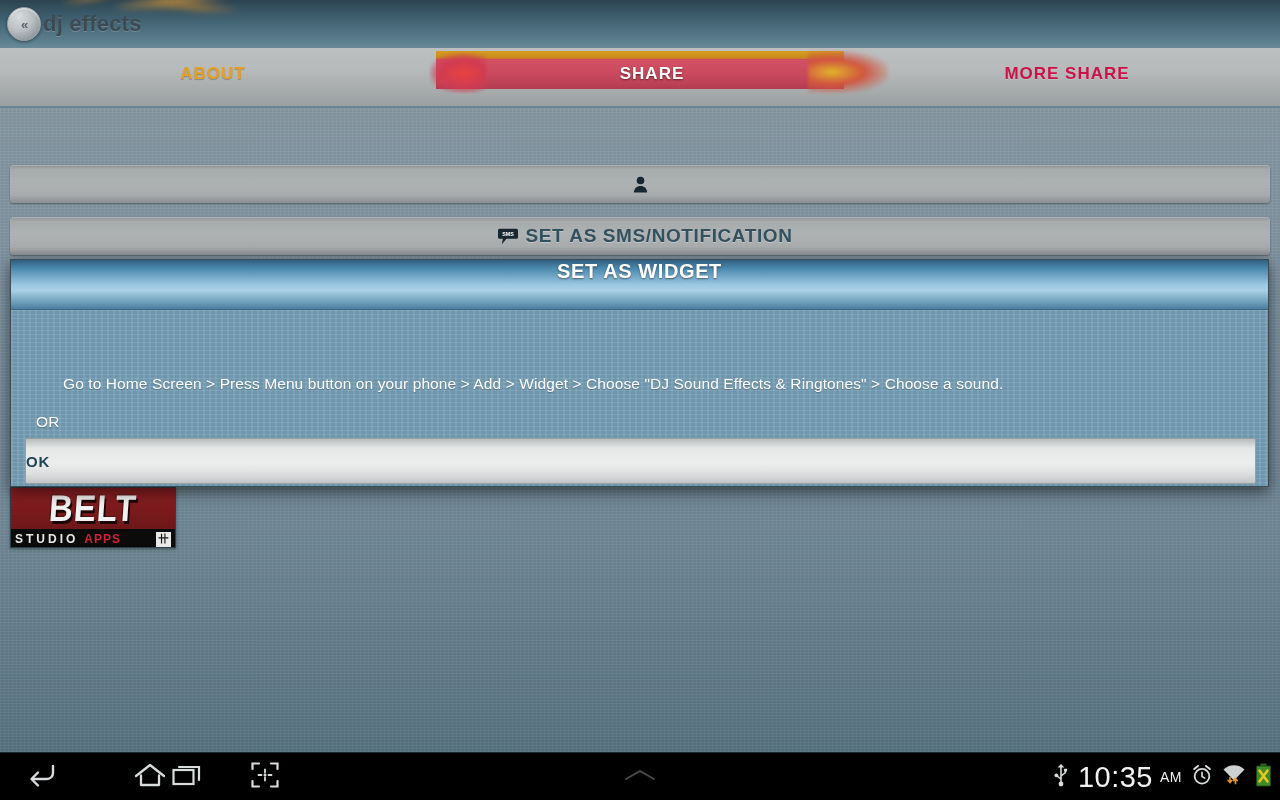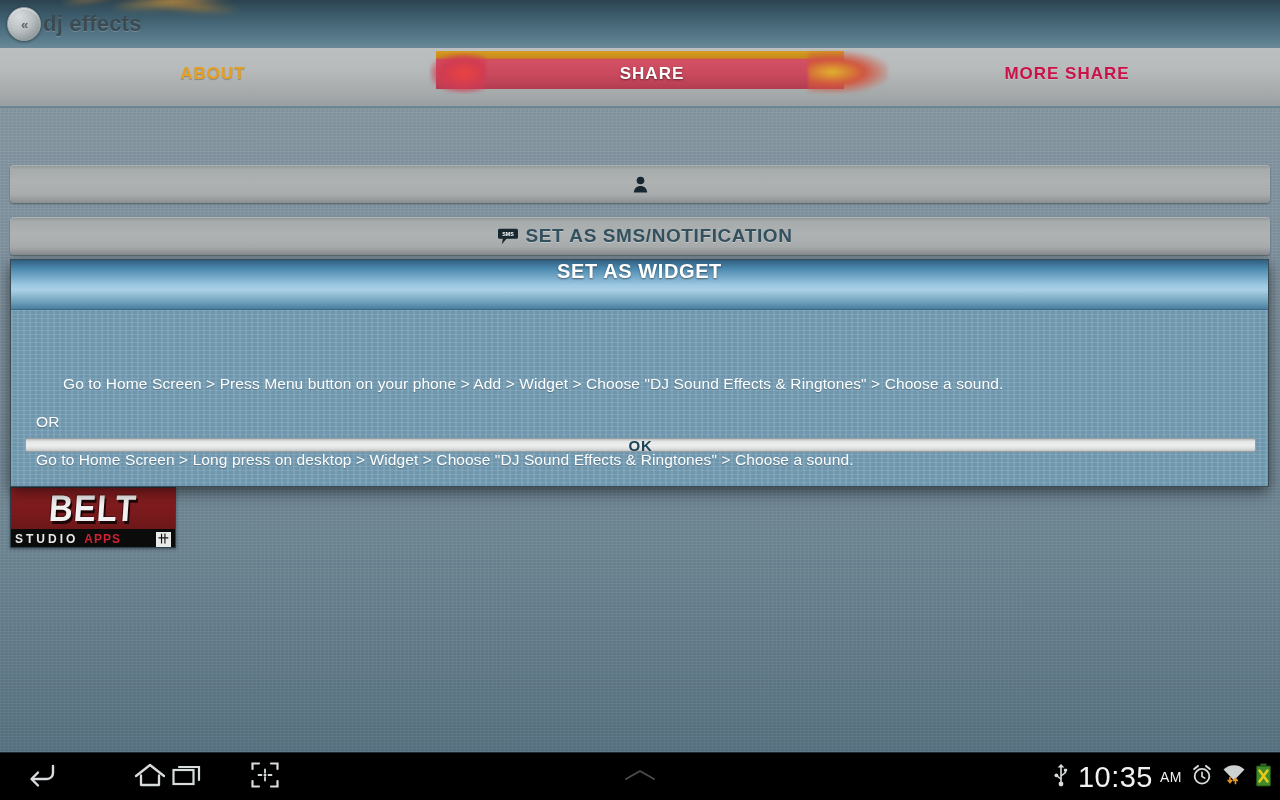--- a/index.html
+++ b/index.html
@@ -144,24 +144,24 @@
   .dlg-line{
     font-family:"Liberation Sans Narrow","Liberation Sans",sans-serif;
     font-size:15.5px; color:#ffffff; letter-spacing:.1px;
     line-height:18px; margin-bottom:0;
     text-shadow:0 1px 1px rgba(0,0,0,.25);
   }
   #dlg-line1{ position:absolute; left:25px; top:65px;margin-left:27px; }
   #dlg-line2{ position:absolute; left:25px; top:103px; }
   #dlg-line3{ position:absolute; left:25px; top:141px; }
   #dlg-ok{
-    position:absolute; left:14px; top:178px; width:1231px; height:14px;
+    position:absolute; left:14px; top:178px; width:1231px; height:46px;
     background:linear-gradient(180deg,#b9bcbd 0%, #e6e8e8 22%, #eceeee 55%, #dcdede 80%, #c2c5c6 100%);
     border:1px solid #9aa0a2; border-radius:2px;
-    display:flex; align-items:center; justify-content:center;
+    display:flex; align-items:center; justify-content:flex-start;
     cursor:pointer; user-select:none;
   }
   #dlg-ok .lbl{
     font-family:"Liberation Sans Narrow","Liberation Sans",sans-serif;
     font-size:15px; font-weight:bold; letter-spacing:.8px; color:#1e4256;
   }
 
   
   #belt-logo{
     position:absolute; left:10px; top:487px; width:166px; height:61px;

